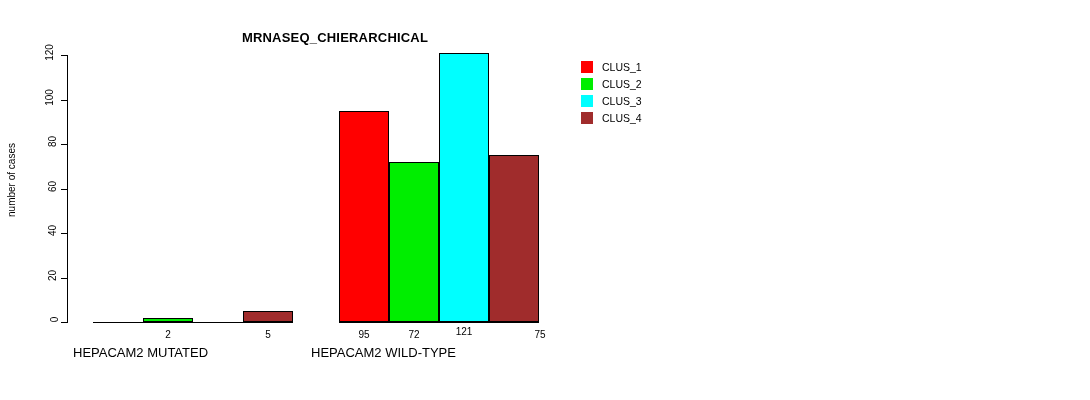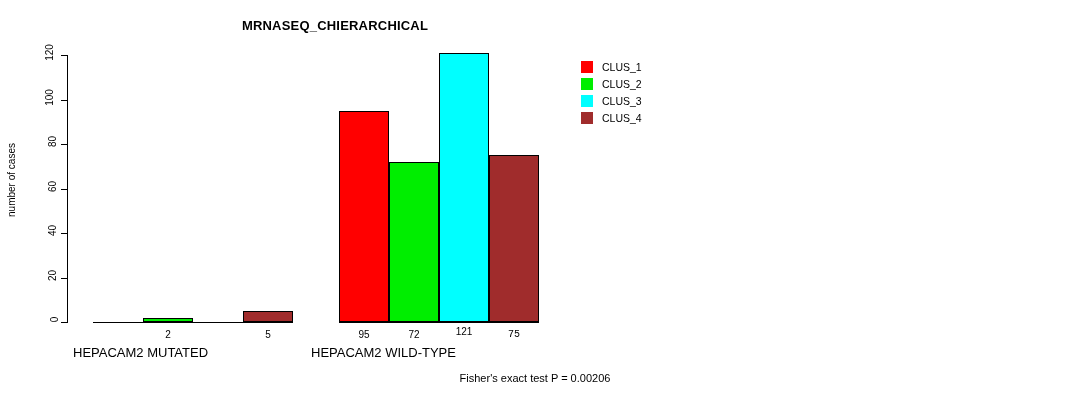--- a/index.html
+++ b/index.html
@@ -9,21 +9,21 @@
     color:#000000;overflow:hidden;position:relative;
   }
   #root{position:absolute;left:0;top:0;width:1090px;height:400px;}
 
   
   .chart-title{
     position:absolute;left:0;top:18px;width:1090px;
     text-align:center;font-size:13px;font-weight:bold;
     letter-spacing:.2px;
   }
-  .chart-title .ttl{display:inline-block;margin-left:-420px;}
+  .chart-title .ttl{display:inline-block;margin-left:-420px;margin-top:12px;}
 
   
   
   .plot{position:absolute;left:0;top:0;width:700px;height:400px;}
 
   .yaxis-line{
     position:absolute;left:67px;top:55px;width:1px;height:268px;
     background:#000;
   }
   .ytick{
@@ -120,21 +120,21 @@
         <div class="bar-value" style="left: 243px; width: 50px; top: 329px;">5</div>
         <div class="group-label" style="left: 73px; width: 240px; top: 345px;">HEPACAM2 MUTATED</div>
         <div class="baseline" style="left: 339px; top: 322px; width: 200px;"></div>
         <div class="bar" title="CLUS_1: 95" style="left: 339px; width: 50px; height: 211.375px; top: 110.625px; background: rgb(255, 0, 0);"></div>
         <div class="bar-value" style="left: 339px; width: 50px; top: 329px;">95</div>
         <div class="bar" title="CLUS_2: 72" style="left: 389px; width: 50px; height: 160.2px; top: 161.8px; background: rgb(0, 238, 0);"></div>
         <div class="bar-value" style="left: 389px; width: 50px; top: 329px;">72</div>
         <div class="bar" title="CLUS_3: 121" style="left: 439px; width: 50px; height: 269.225px; top: 52.775px; background: rgb(0, 255, 255);"></div>
         <div class="bar-value" style="left: 439px; width: 50px; top: 326px;">121</div>
         <div class="bar" title="CLUS_4: 75" style="left: 489px; width: 50px; height: 166.875px; top: 155.125px; background: rgb(160, 44, 44);"></div>
-        <div class="bar-value" style="left: 489px; width: 50px; top: 329px; font-family: Liberation Mono, monospace;">75</div>
+        <div class="bar-value" style="left: 515px; width: 50px; top: 329px;">75</div>
         <div class="group-label" style="left: 311px; width: 240px; top: 345px;">HEPACAM2 WILD-TYPE</div>
       </div>
   </div>
 
   <div class="legend" id="legend">
       <div class="legend-row">
         <span class="legend-swatch" style="background: rgb(255, 0, 0);"></span>
         <span class="legend-text">CLUS_1</span>
       </div>
       <div class="legend-row">
@@ -144,17 +144,14 @@
       <div class="legend-row">
         <span class="legend-swatch" style="background: rgb(0, 255, 255);"></span>
         <span class="legend-text">CLUS_3</span>
       </div>
       <div class="legend-row">
         <span class="legend-swatch" style="background: rgb(160, 44, 44);"></span>
         <span class="legend-text">CLUS_4</span>
       </div>
     </div>
 
-  <div class="footer">
-    <span class="ftxt">Fisher's exact test P = 0.00206</span>
-  </div>
 
 </div>
 
 </body></html>

